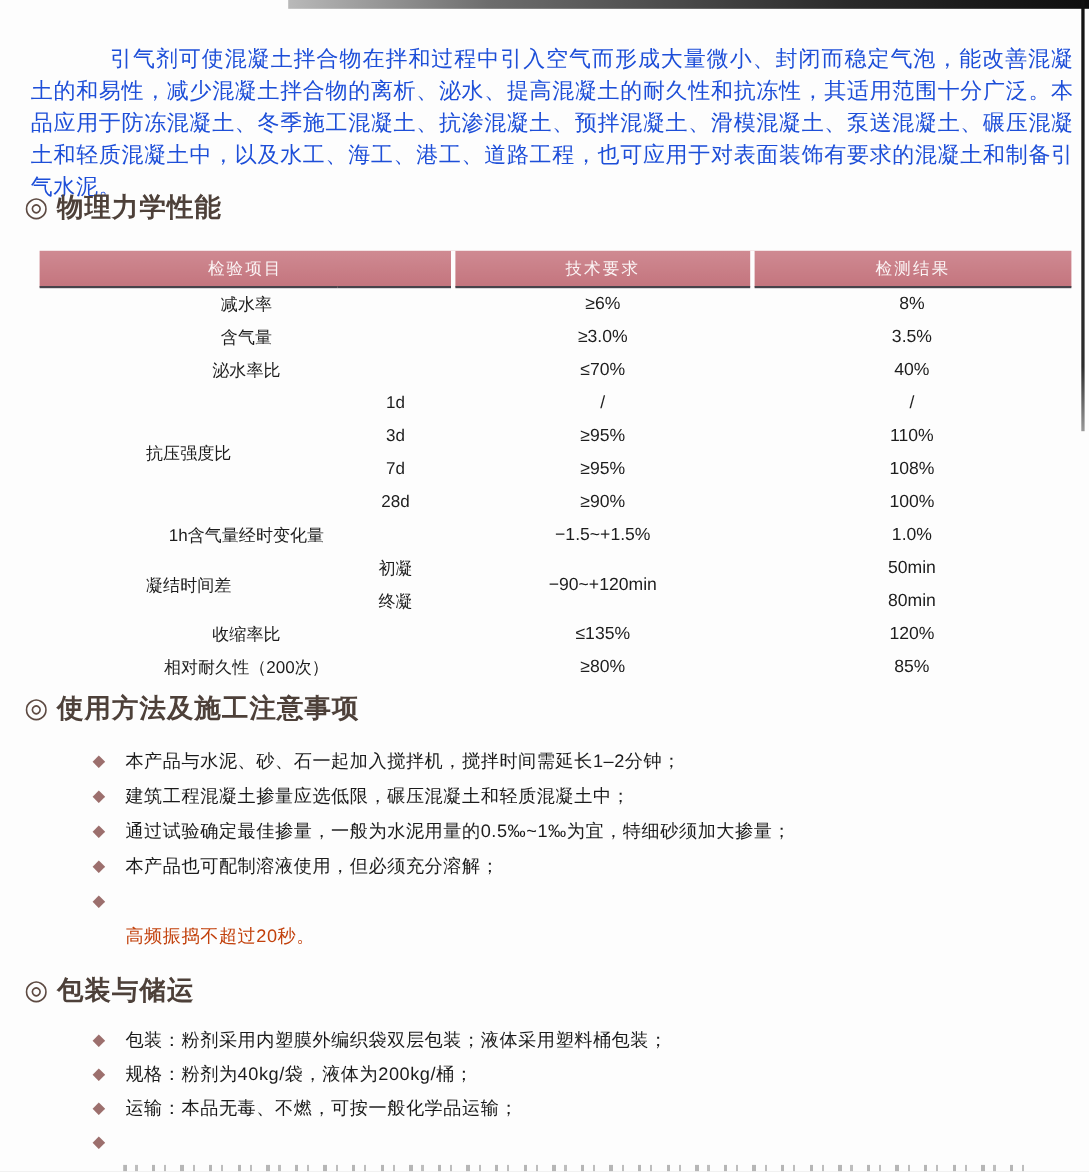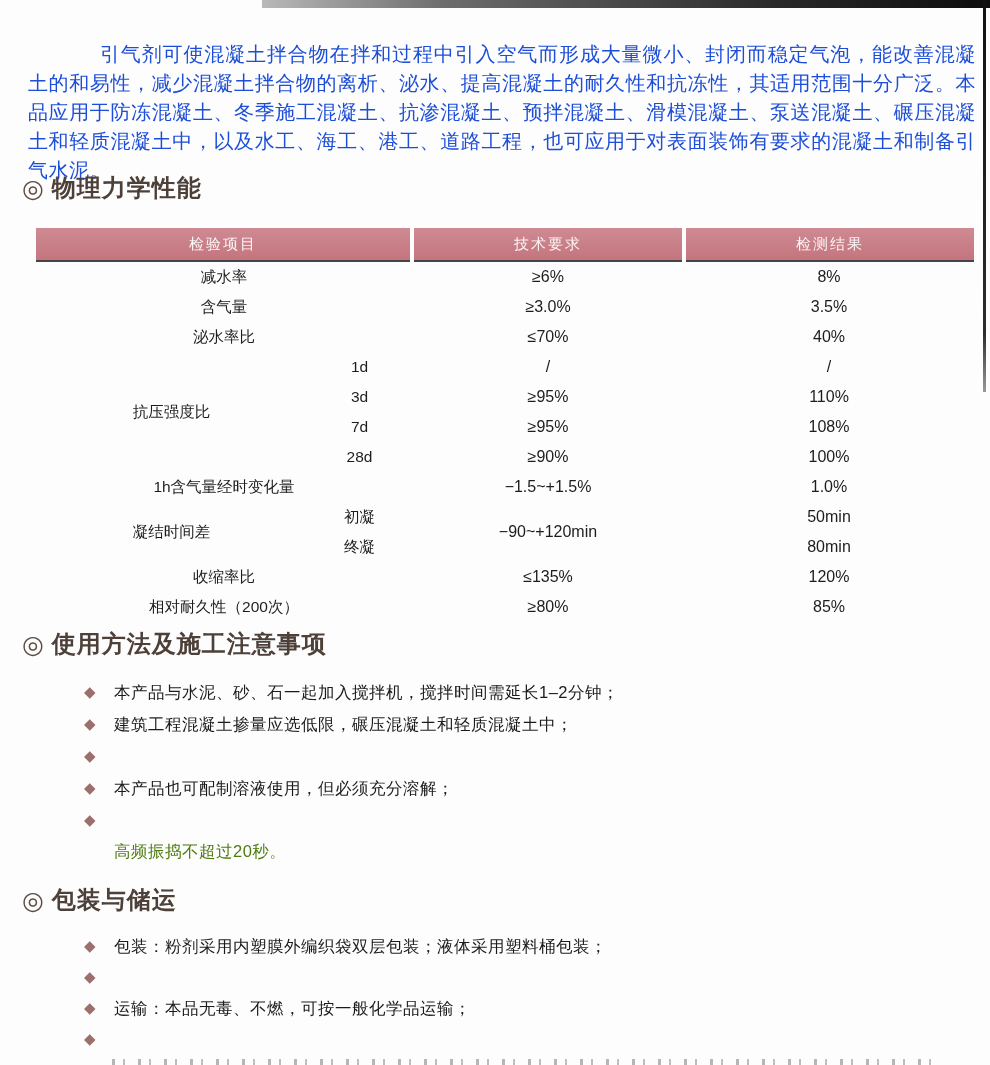--- a/index.html
+++ b/index.html
@@ -79,21 +79,21 @@
   }
   .usage-list .bullet-row{margin-bottom:12px;}
   .pack-list .bullet-row{margin-bottom:11px;}
   .bullet-row .diamond{
     flex:0 0 30px;
     color:var(--bullet-diamond,#9c6f6d);
     font-size:15px;line-height:20px;
   }
   .continuation{
     padding-left:30px;margin-top:-1px;
-    font-size:16.5px;line-height:20px;letter-spacing:.5px;color:#4d7c0f;
+    font-size:16.5px;line-height:20px;letter-spacing:.5px;color:#c2410c;
   }
 </style>
 </head>
 <body>
 
 <div class="page">
 
   <div class="scan-top"></div>
   <div class="scan-right"></div>
   <div class="scan-bottom-clip"></div>
@@ -193,20 +193,21 @@
     <div class="bullet-row">
       <span class="diamond">◆</span>
       <span>本产品与水泥、砂、石一起加入搅拌机，搅拌时间需延长1–2分钟；</span>
     </div>
     <div class="bullet-row">
       <span class="diamond">◆</span>
       <span>建筑工程混凝土掺量应选低限，碾压混凝土和轻质混凝土中；</span>
     </div>
     <div class="bullet-row">
       <span class="diamond">◆</span>
+      <span>通过试验确定最佳掺量，一般为水泥用量的0.5‰~1‰为宜，特细砂须加大掺量；</span>
     </div>
     <div class="bullet-row">
       <span class="diamond">◆</span>
       <span>本产品也可配制溶液使用，但必须充分溶解；</span>
     </div>
     <div class="bullet-row">
       <span class="diamond">◆</span>
     </div>
     <div class="continuation">高频振捣不超过20秒。</div>
   </div>
@@ -216,20 +217,21 @@
     <span>包装与储运</span>
   </div>
 
   <div class="blist pack-list">
     <div class="bullet-row">
       <span class="diamond">◆</span>
       <span>包装：粉剂采用内塑膜外编织袋双层包装；液体采用塑料桶包装；</span>
     </div>
     <div class="bullet-row">
       <span class="diamond">◆</span>
+      <span>规格：粉剂为40kg/袋，液体为200kg/桶；</span>
     </div>
     <div class="bullet-row">
       <span class="diamond">◆</span>
       <span>运输：本品无毒、不燃，可按一般化学品运输；</span>
     </div>
     <div class="bullet-row">
       <span class="diamond">◆</span>
     </div>
   </div>
 

